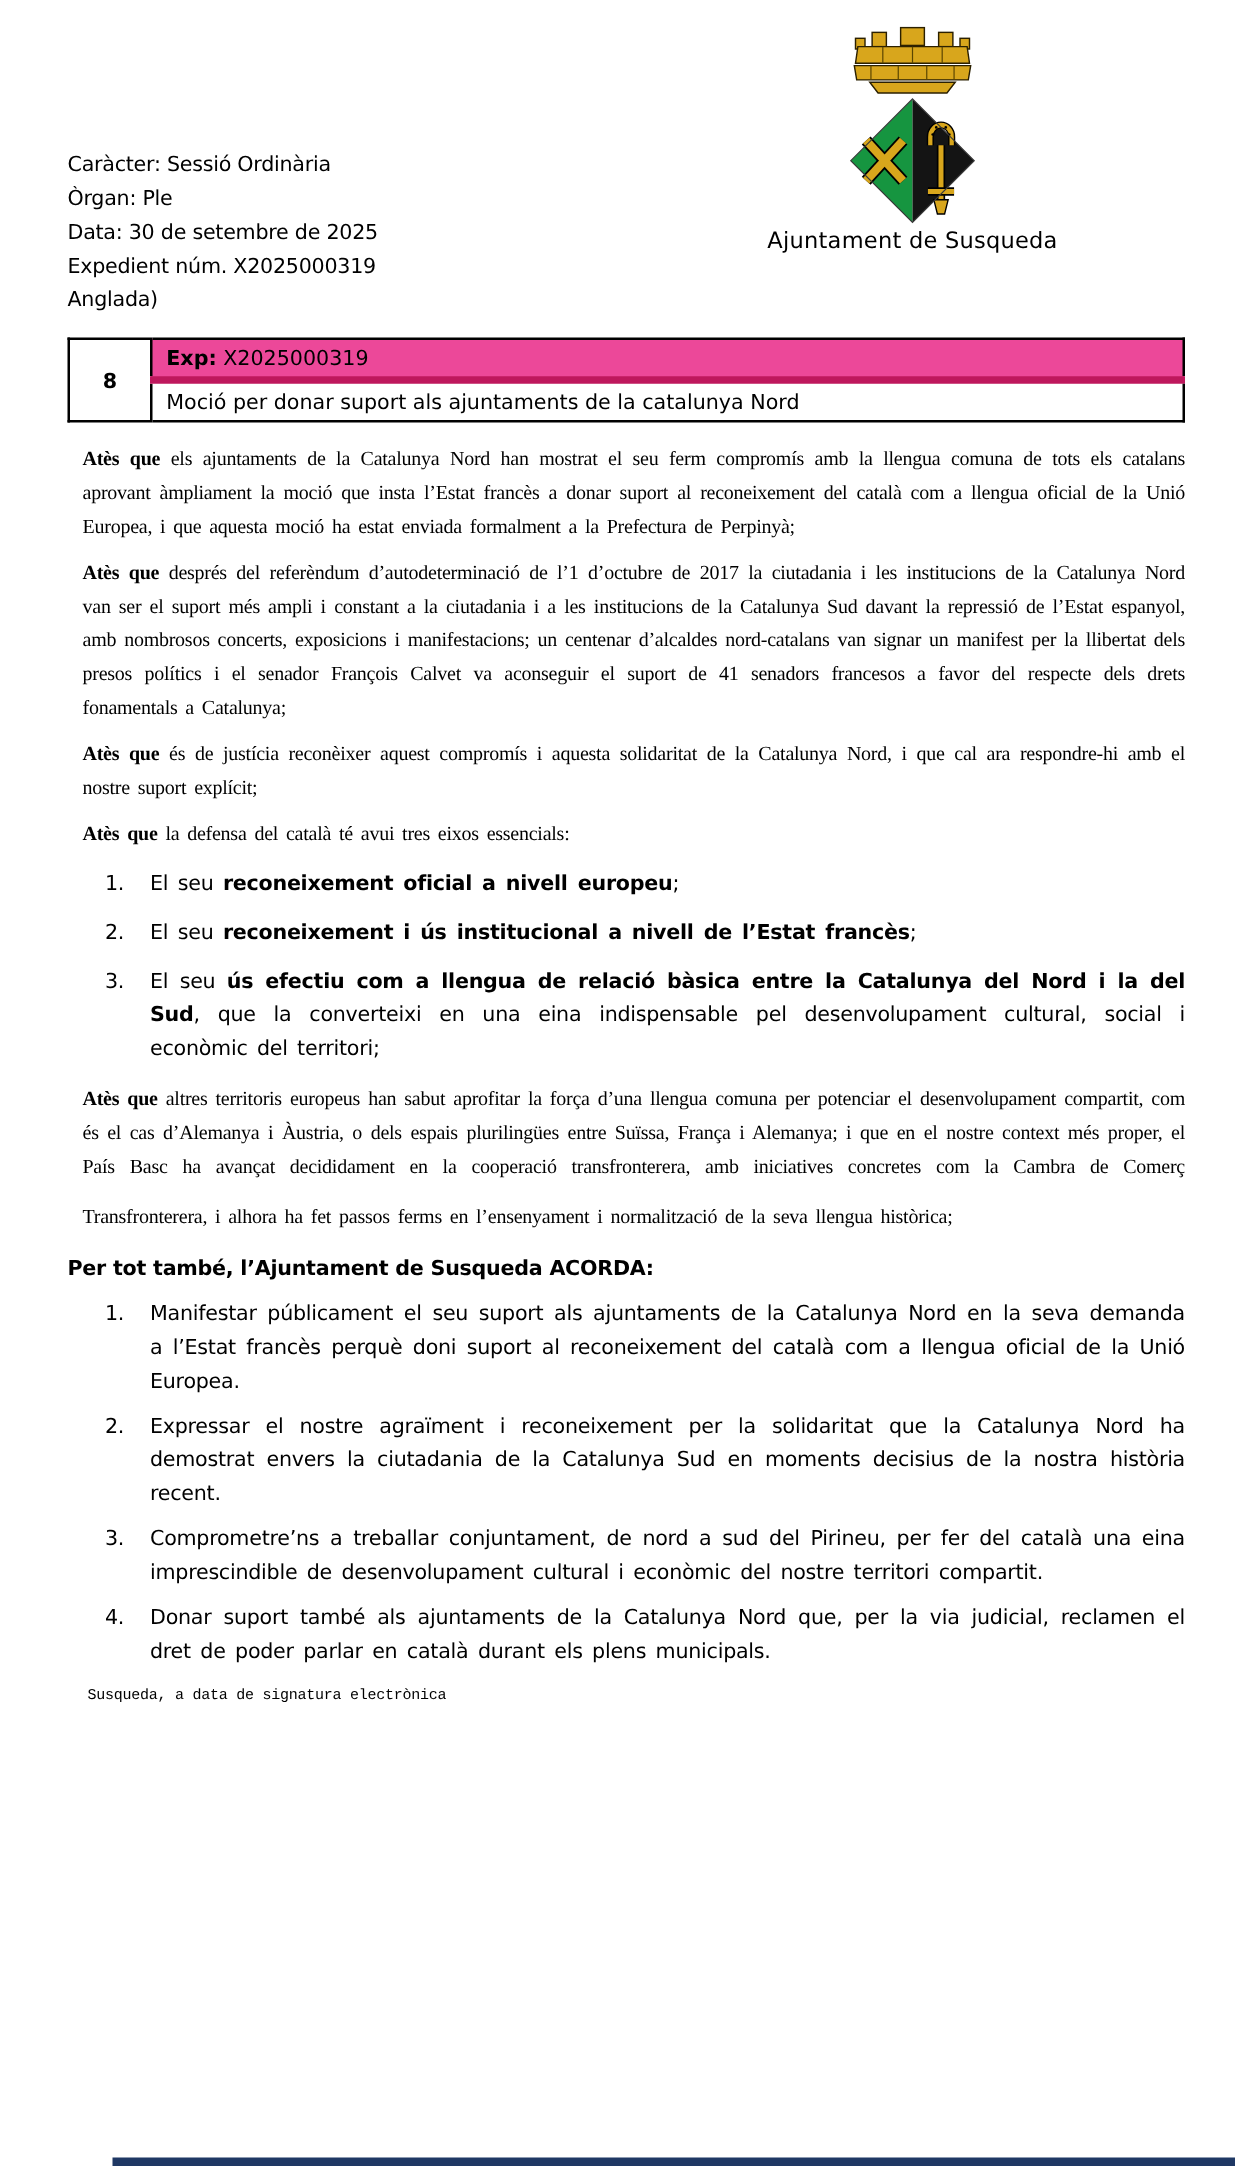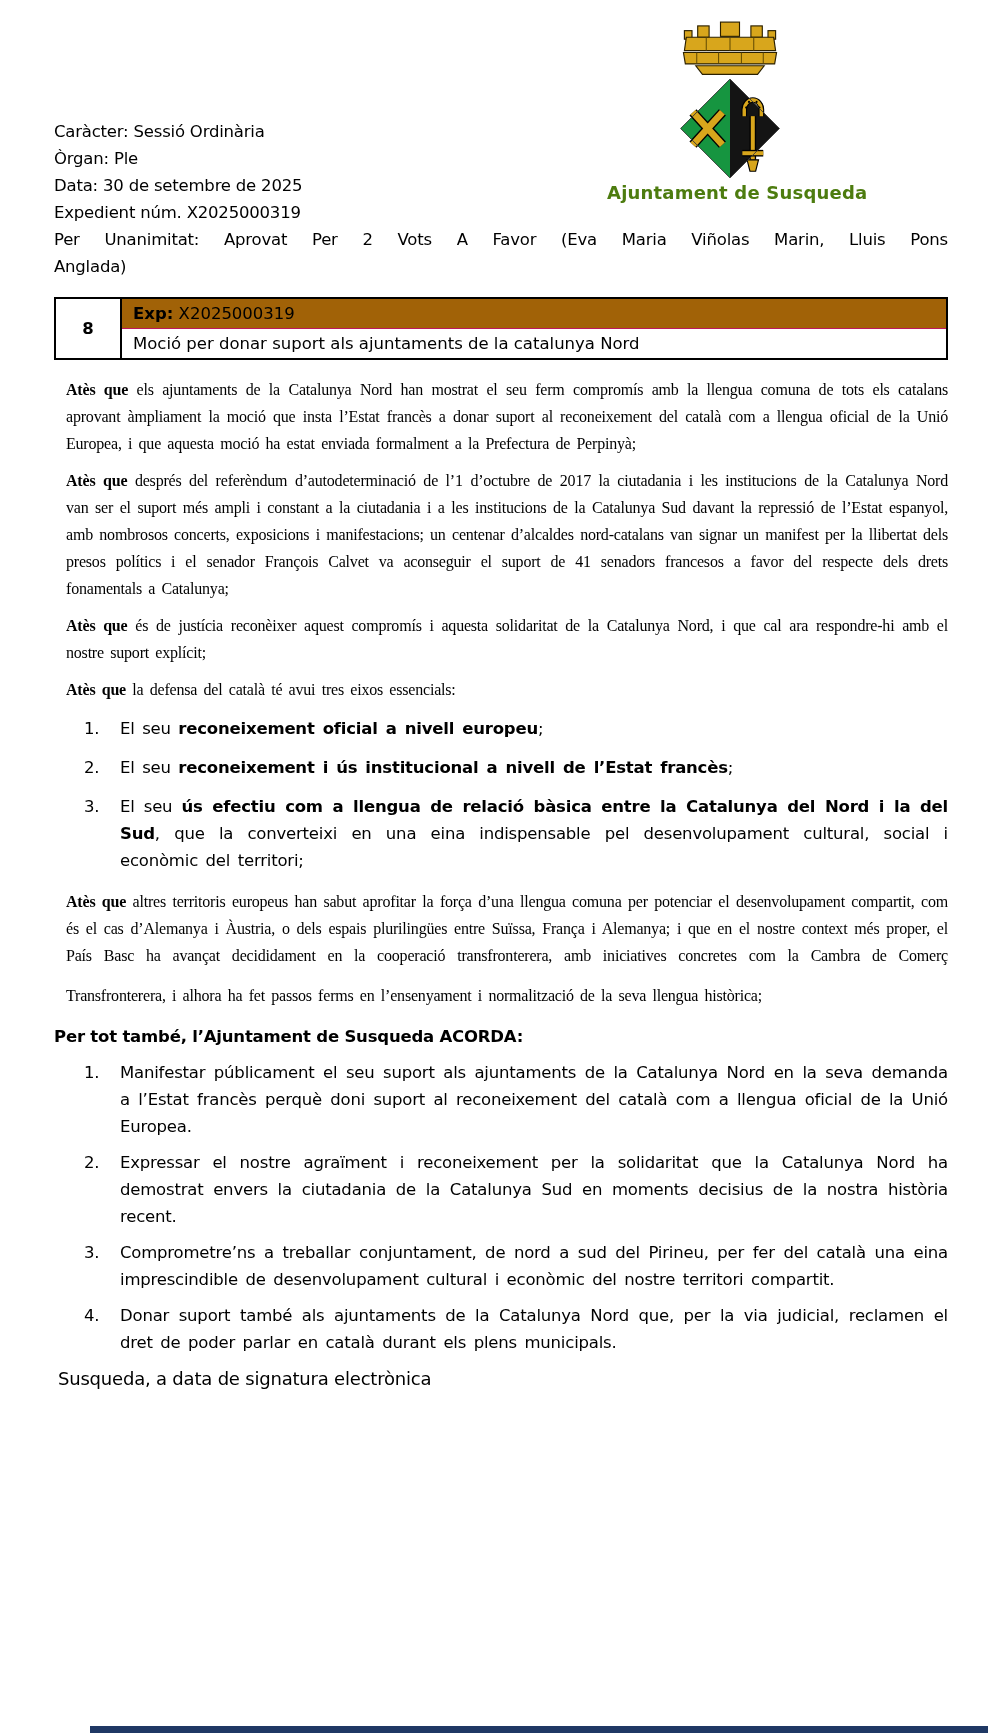--- a/index.html
+++ b/index.html
@@ -3,41 +3,41 @@
 <meta charset="utf-8">
 <style>
   html,body{margin:0;padding:0;background:#ffffff;}
   .page{position:relative;width:1002px;height:1733px;background:#fff;overflow:hidden;
         font-family:"DejaVu Sans","Liberation Sans",sans-serif;color:#000;}
   .content{padding:118px 54px 0 54px;}
 
   
   .crest{position:absolute;left:607px;top:20px;width:246px;text-align:center;}
   .crest svg{display:block;margin:0 auto;}
-  .crest-label{font-size:18px;font-weight:700;color:#4d7c0f;margin-top:2px;letter-spacing:.2px;white-space:nowrap;}
+  .crest-label{font-size:18px;font-weight:400;color:#000000;margin-top:2px;letter-spacing:.2px;white-space:nowrap;}
 
   
   .meta p{margin:0;font-size:16.5px;line-height:27px;letter-spacing:-.2px;}
   .meta .just{text-align:justify;text-align-last:justify;}
 
   .title{font-size:17px;font-weight:700;text-align:center;margin:14px 0 0 0;letter-spacing:.2px;}
 
   
   table.agenda{width:100%;border-collapse:collapse;border:2px solid #000;margin-top:17px;table-layout:fixed;}
   table.agenda td{font-size:16.5px;line-height:27px;padding:1px 11px;vertical-align:middle;}
   table.agenda td.num{width:64px;text-align:center;font-weight:700;padding:0;border-right:2px solid #000;}
-  table.agenda td.exp{background:#a16207;border-bottom:1px solid #be185d;}
+  table.agenda td.exp{background:#ec4899;border-bottom:6px solid #be185d;}
   .bold{font-weight:700;}
 
   
   .body{margin:10px 0 0 12px;font-size:16px;line-height:27px;text-align:justify;
         letter-spacing:-.2px;word-spacing:2.5px;font-family:Liberation Serif, serif;}
   .stretch-last{text-align-last:justify;}
   .heading{margin:14px 0 0 0;font-size:16.5px;line-height:27px;font-weight:700;letter-spacing:-.2px;}
-  .closing{margin:9px 0 0 4px;font-size:18px;line-height:27px;letter-spacing:-.2px;}
+  .closing{margin:9px 0 0 16px;font-size:12px;line-height:27px;letter-spacing:-.2px;font-family:Liberation Mono, monospace;}
 
   
   .olist{margin-top:4px;}
   .oitem{display:flex;margin-top:12px;font-size:16.5px;line-height:27px;letter-spacing:-.2px;}
   .olist.tight .oitem{margin-top:9px;}
   .oitem .marker{flex:0 0 36px;margin-left:30px;}
   .oitem .txt{flex:1;text-align:justify;word-spacing:2.5px;}
 
   
   .bottom-bar{position:absolute;left:90px;bottom:0;width:898px;height:7px;background:#1f3864;}
@@ -102,21 +102,20 @@
     <div class="crest-label">Ajuntament de Susqueda</div>
   </div>
 
   <div class="content">
 
     <section class="meta">
       <p>Caràcter: Sessió Ordinària</p>
       <p>Òrgan: Ple</p>
       <p>Data: 30 de setembre de 2025</p>
       <p>Expedient núm. X2025000319</p>
-      <p class="just">Per Unanimitat: Aprovat Per 2 Vots A Favor (Eva Maria Viñolas Marin, Lluis Pons</p>
       <p>Anglada)</p>
     </section>
 
 
     <table class="agenda">
       <tbody>
         <tr>
           <td class="num" rowspan="2">8</td>
           <td class="exp"><span class="bold">Exp:</span> <span>X2025000319</span></td>
         </tr>

